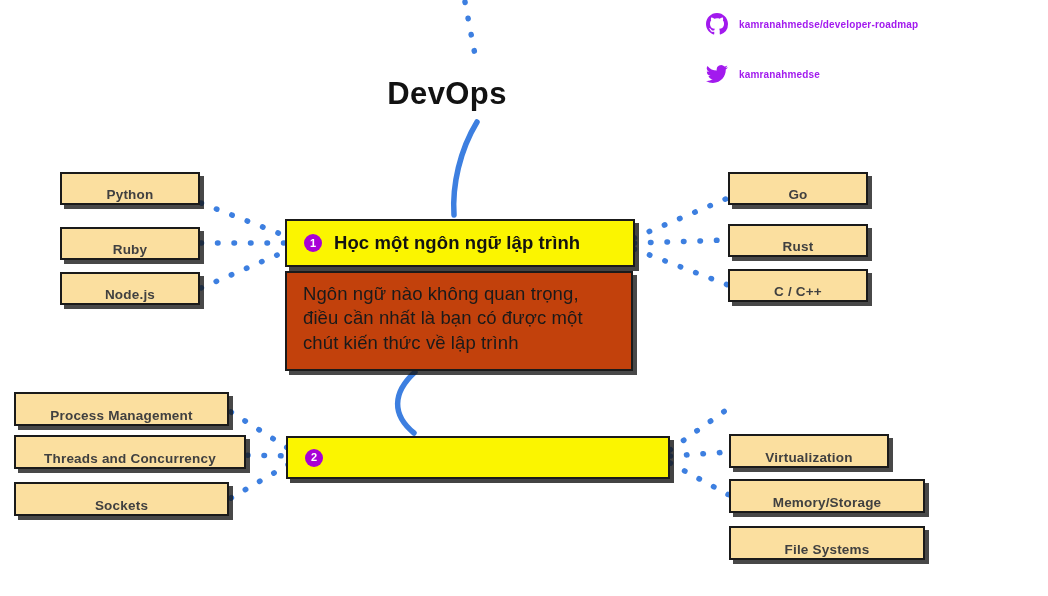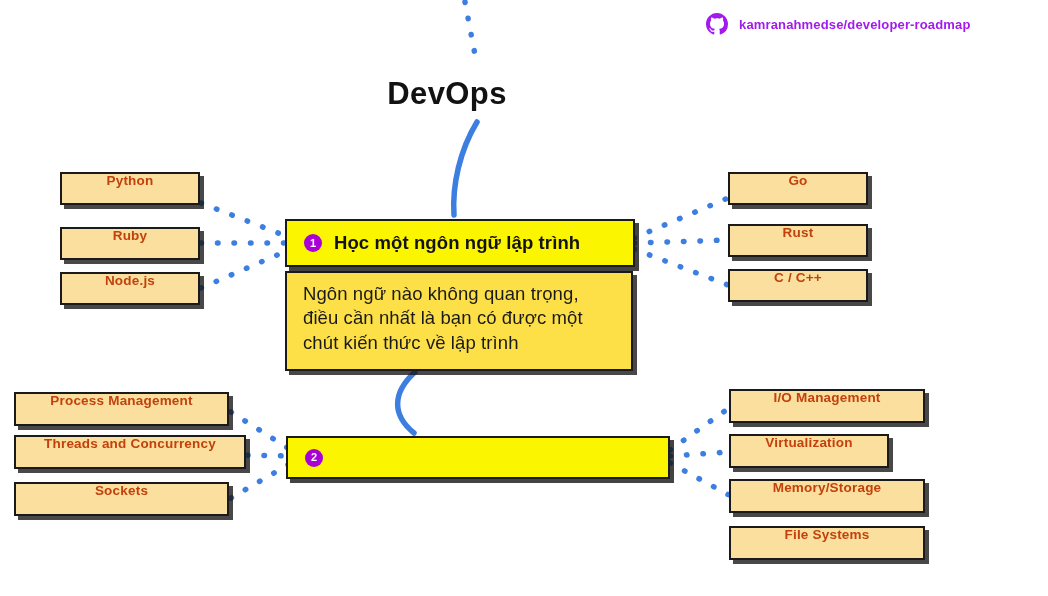--- a/index.html
+++ b/index.html
@@ -33,21 +33,21 @@
     gap: 11px;
   }
   .social .ico {
     width: 22px; height: 22px;
     display: block;
     flex: 0 0 22px;
   }
   .social .handle {
     color: #a21aee;
     font-weight: bold;
-    font-size: 13px;
+    font-size: 10px;
     letter-spacing: 0.15px;
     white-space: nowrap;
   }
   #social-github { left: 706px; top: 13px; }
   #social-twitter { left: 706px; top: 63px; }
 
   
   #page-title {
     position: absolute;
     left: 337px;
@@ -60,23 +60,23 @@
     letter-spacing: 0.4px;
   }
 
   
   .node {
     position: absolute;
     background: #fbdf9f;
     border: 2.5px solid #1a1a1a;
     box-shadow: 4px 4px 0 rgba(20,20,20,0.78);
     display: flex;
-    align-items: flex-start;
+    align-items: flex-end;
     justify-content: center;
-    color: #c2410c;
+    color: #404040;
     font-weight: bold;
     text-align: center;
     line-height: 1.1;
   }
   .node.small { font-size: 13.5px; letter-spacing: 0.2px; }
 
   
   .headline {
     position: absolute;
     background: #fbf500;
@@ -104,21 +104,21 @@
     font-size: 18.5px;
     font-weight: bold;
     color: #121212;
     white-space: nowrap;
     letter-spacing: 0.1px;
   }
 
   
   #desc-box {
     position: absolute;
-    background: #fde047;
+    background: #c2410c;
     border: 2.5px solid #1a1a1a;
     box-shadow: 4px 4px 0 rgba(20,20,20,0.78);
     padding: 9px 14px 10px 16px;
     font-size: 18.5px;
     color: #1a1a1a;
     line-height: 1.32;
     letter-spacing: 0.1px;
   }
   #desc-box p { white-space: pre-line; }
 </style>
@@ -161,20 +161,29 @@
       <path fill="#a21aee" d="M8 0C3.58 0 0 3.58 0 8c0 3.54 2.29 6.53 5.47 7.59.4.07.55-.17.55-.38
         0-.19-.01-.82-.01-1.49-2.01.37-2.53-.49-2.69-.94-.09-.23-.48-.94-.82-1.13-.28-.15-.68-.52-.01-.53
         .63-.01 1.08.58 1.23.82.72 1.21 1.87.87 2.33.66.07-.52.28-.87.51-1.07-1.78-.2-3.64-.89-3.64-3.95
         0-.87.31-1.59.82-2.15-.08-.2-.36-1.02.08-2.12 0 0 .67-.21 2.2.82a7.4 7.4 0 0 1 2-.27c.68 0 1.36.09 2 .27
         1.53-1.04 2.2-.82 2.2-.82.44 1.1.16 1.92.08 2.12.51.56.82 1.27.82 2.15 0 3.07-1.87 3.75-3.65 3.95
         .29.25.54.73.54 1.48 0 1.07-.01 1.93-.01 2.2 0 .21.15.46.55.38A8.01 8.01 0 0 0 16 8c0-4.42-3.58-8-8-8z"></path>
     </svg>
     <span class="handle">kamranahmedse/developer-roadmap</span>
   </div>
 
+  <div class="social" id="social-twitter">
+    <svg class="ico" viewBox="0 0 24 24">
+      <path fill="#a21aee" d="M23.95 4.57a10 10 0 0 1-2.82.78 4.96 4.96 0 0 0 2.16-2.72c-.95.56-2 .96-3.13 1.19
+        a4.92 4.92 0 0 0-8.39 4.49A13.98 13.98 0 0 1 1.64 3.16a4.93 4.93 0 0 0 1.52 6.57 4.9 4.9 0 0 1-2.23-.61v.06
+        a4.92 4.92 0 0 0 3.95 4.83 4.96 4.96 0 0 1-2.22.08 4.93 4.93 0 0 0 4.6 3.42A9.87 9.87 0 0 1 0 19.54
+        a13.94 13.94 0 0 0 7.55 2.21c9.05 0 14-7.5 14-14 0-.21 0-.43-.02-.64a9.94 9.94 0 0 0 2.42-2.54z"></path>
+    </svg>
+    <span class="handle">kamranahmedse</span>
+  </div>
 
   <div id="page-title">DevOps</div>
 
   <div class="node small" style="left:60px; top:172px; width:140px; height:33px;">
     <span>Python</span>
   </div>
   <div class="node small" style="left:60px; top:227px; width:140px; height:33px;">
     <span>Ruby</span>
   </div>
   <div class="node small" style="left:60px; top:272px; width:140px; height:33px;">
@@ -205,23 +214,20 @@
   <div class="node small" style="left:14px; top:392px; width:215px; height:34px;">
     <span>Process Management</span>
   </div>
   <div class="node small" style="left:14px; top:435px; width:232px; height:34px;">
     <span>Threads and Concurrency</span>
   </div>
   <div class="node small" style="left:14px; top:482px; width:215px; height:34px;">
     <span>Sockets</span>
   </div>
 
-  <div class="node small" style="left:729px; top:389px; width:196px; height:34px;">
-    <span>I/O Management</span>
-  </div>
   <div class="node small" style="left:729px; top:434px; width:160px; height:34px;">
     <span>Virtualization</span>
   </div>
   <div class="node small" style="left:729px; top:479px; width:196px; height:34px;">
     <span>Memory/Storage</span>
   </div>
   <div class="node small" style="left:729px; top:526px; width:196px; height:34px;">
     <span>File Systems</span>
   </div>
 

